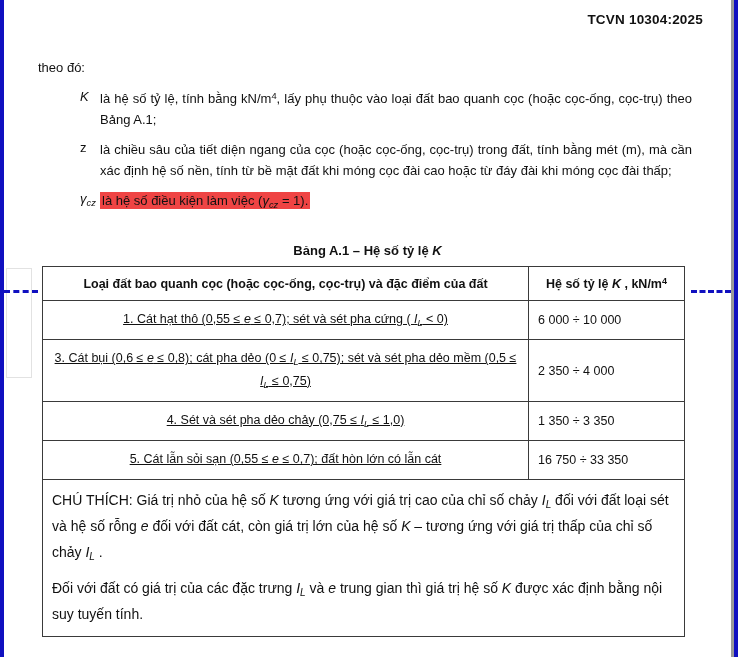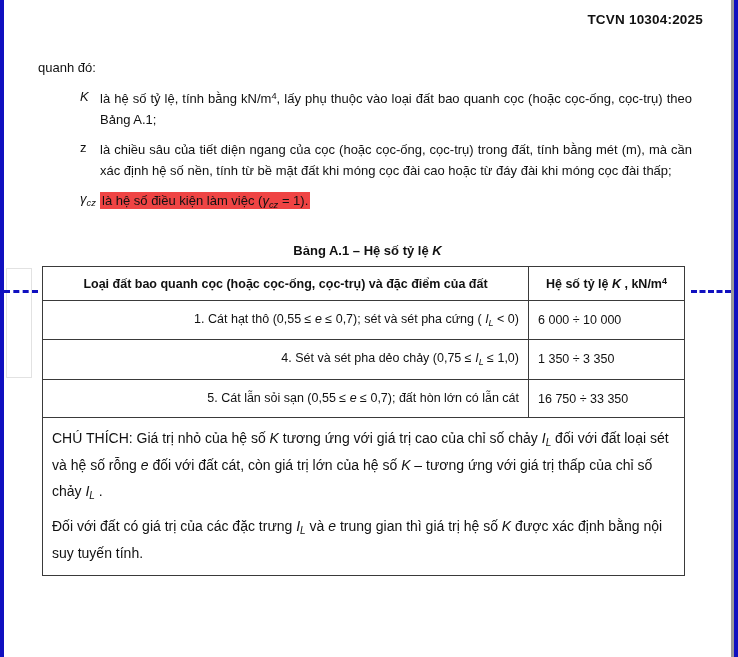--- a/index.html
+++ b/index.html
@@ -141,21 +141,22 @@
   table.ktable th {
     font-weight: bold;
     font-size: 12.5px;
     padding-top: 9px;
     padding-bottom: 9px;
   }
   .col-desc  { width: 486px; text-align: left; }
   .col-value { width: 156px; text-align: center; }
   td.desc {
     line-height: 1.75;
-    text-align: right;
+    text-align: center;
+    text-decoration: underline;
   }
   td.value {
     text-align: left;
     white-space: nowrap;
   }
   td.note {
     font-size: 14px;
     line-height: 1.85;
     padding: 8px 10px 10px 10px;
     text-align: left;
@@ -190,21 +191,21 @@
 <body>
 
 <div class="frame-edge left"></div>
 <div class="frame-edge right"></div>
 <div class="frame-edge-inner-right"></div>
 
 <div class="page">
 
   <div class="doc-header">TCVN 10304:2025</div>
 
-  <div class="intro-line">quanh đó:</div>
+  <div class="intro-line">theo đó:</div>
 
   <div class="defs">
 
     <div class="def-row">
       <div class="def-sym"><em class="it">K</em></div>
       <div class="def-text">là hệ số tỷ lệ, tính bằng kN/m<span class="sup">4</span>, lấy phụ thuộc vào loại đất bao quanh cọc (hoặc cọc-ống, cọc-trụ) theo Bảng A.1;</div>
     </div>
 
     <div class="def-row">
       <div class="def-sym">z</div>
@@ -231,20 +232,24 @@
           <th>Loại đất bao quanh cọc (hoặc cọc-ống, cọc-trụ) và đặc điểm của đất</th>
           <th>Hệ số tỷ lệ <em class="it">K</em> , kN/m<span class="sup">4</span></th>
         </tr>
       </thead>
       <tbody>
         <tr>
           <td class="desc">1. Cát hạt thô (0,55 ≤ <em class="it">e</em> ≤ 0,7); sét và sét pha cứng ( <em class="it">I</em><span class="sub">L</span> &lt; 0)</td>
           <td class="value">6 000 ÷ 10 000</td>
         </tr>
         <tr>
+          <td class="desc">3. Cát bụi (0,6 ≤ <em class="it">e</em> ≤ 0,8); cát pha dẻo (0 ≤ <em class="it">I</em><span class="sub">L</span> ≤ 0,75); sét và sét pha dẻo mềm (0,5 ≤ <em class="it">I</em><span class="sub">L</span> ≤ 0,75)</td>
+          <td class="value">2 350 ÷ 4 000</td>
+        </tr>
+        <tr>
           <td class="desc">4. Sét và sét pha dẻo chảy (0,75 ≤ <em class="it">I</em><span class="sub">L</span> ≤ 1,0)</td>
           <td class="value">1 350 ÷ 3 350</td>
         </tr>
         <tr>
           <td class="desc">5. Cát lẫn sỏi sạn (0,55 ≤ <em class="it">e</em> ≤ 0,7); đất hòn lớn có lẫn cát</td>
           <td class="value">16 750 ÷ 33 350</td>
         </tr>
         <tr>
           <td class="note" colspan="2">
             <p>CHÚ THÍCH: Giá trị nhỏ của hệ số <em class="it">K</em> tương ứng với giá trị cao của chỉ số chảy <em class="it">I</em><span class="sub">L</span> đối với đất loại sét và hệ số rỗng <em class="it">e</em> đối với đất cát, còn giá trị lớn của hệ số <em class="it">K</em> – tương ứng với giá trị thấp của chỉ số chảy <em class="it">I</em><span class="sub">L</span> .</p>

